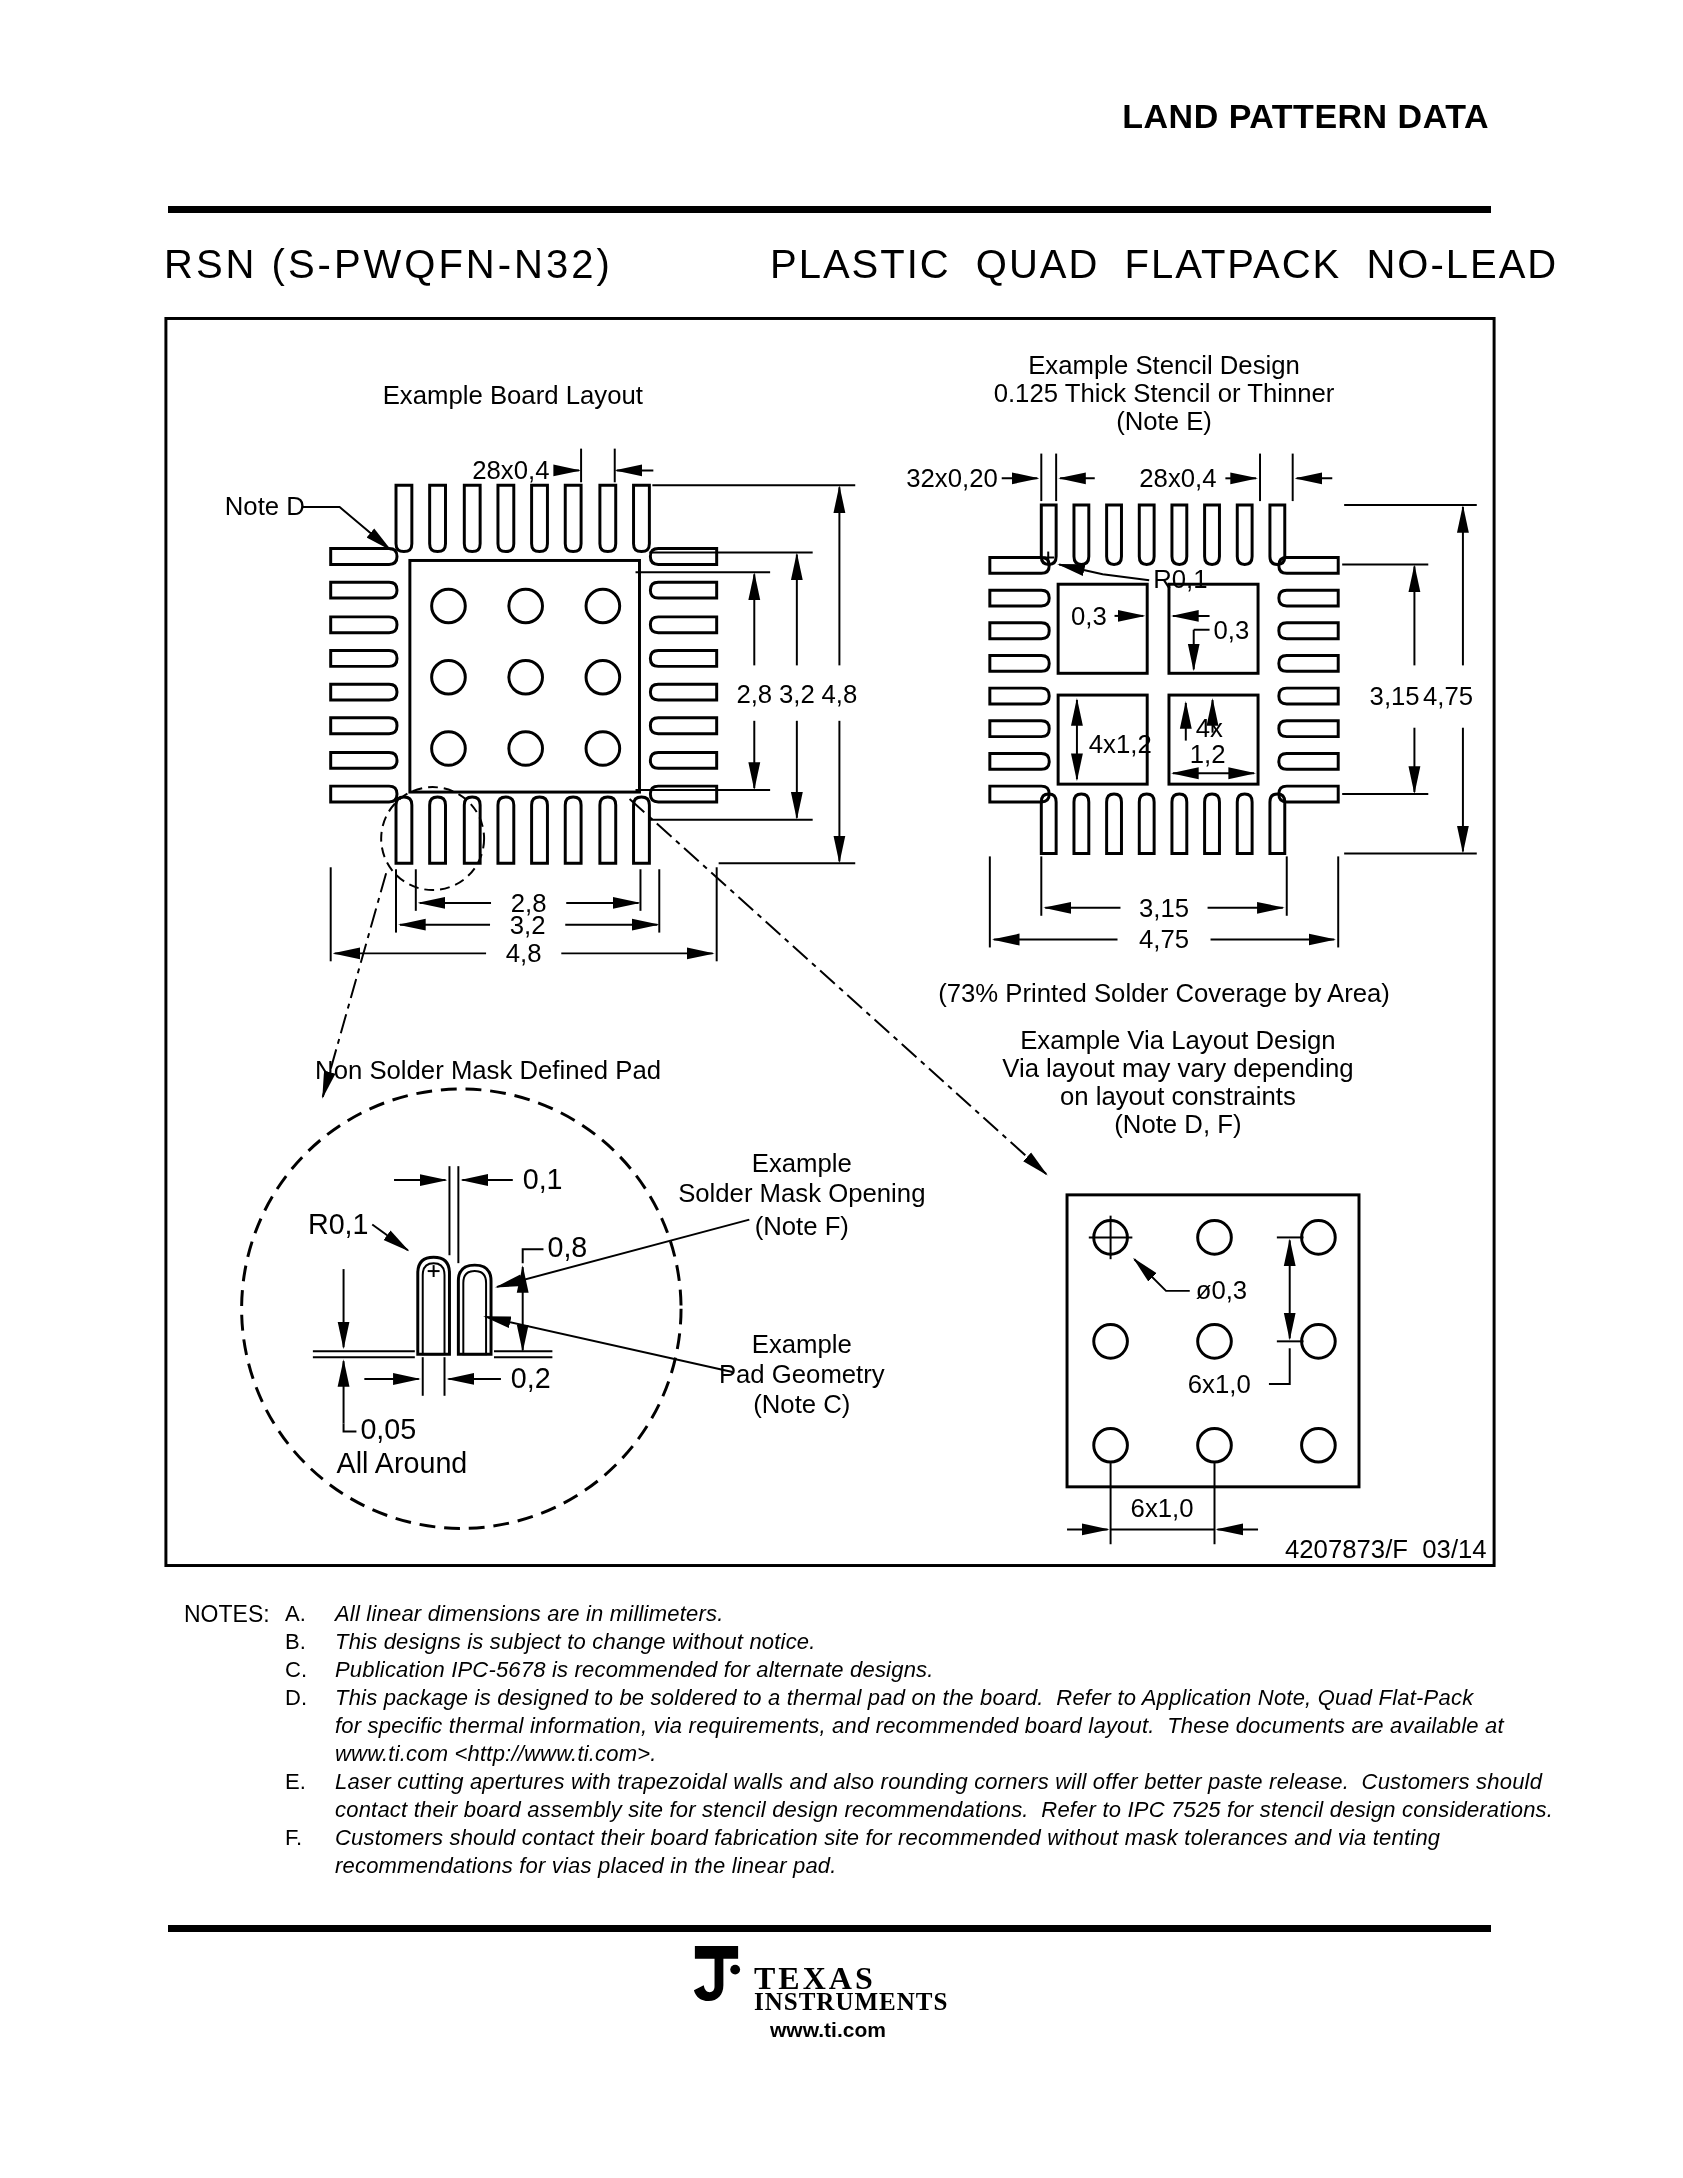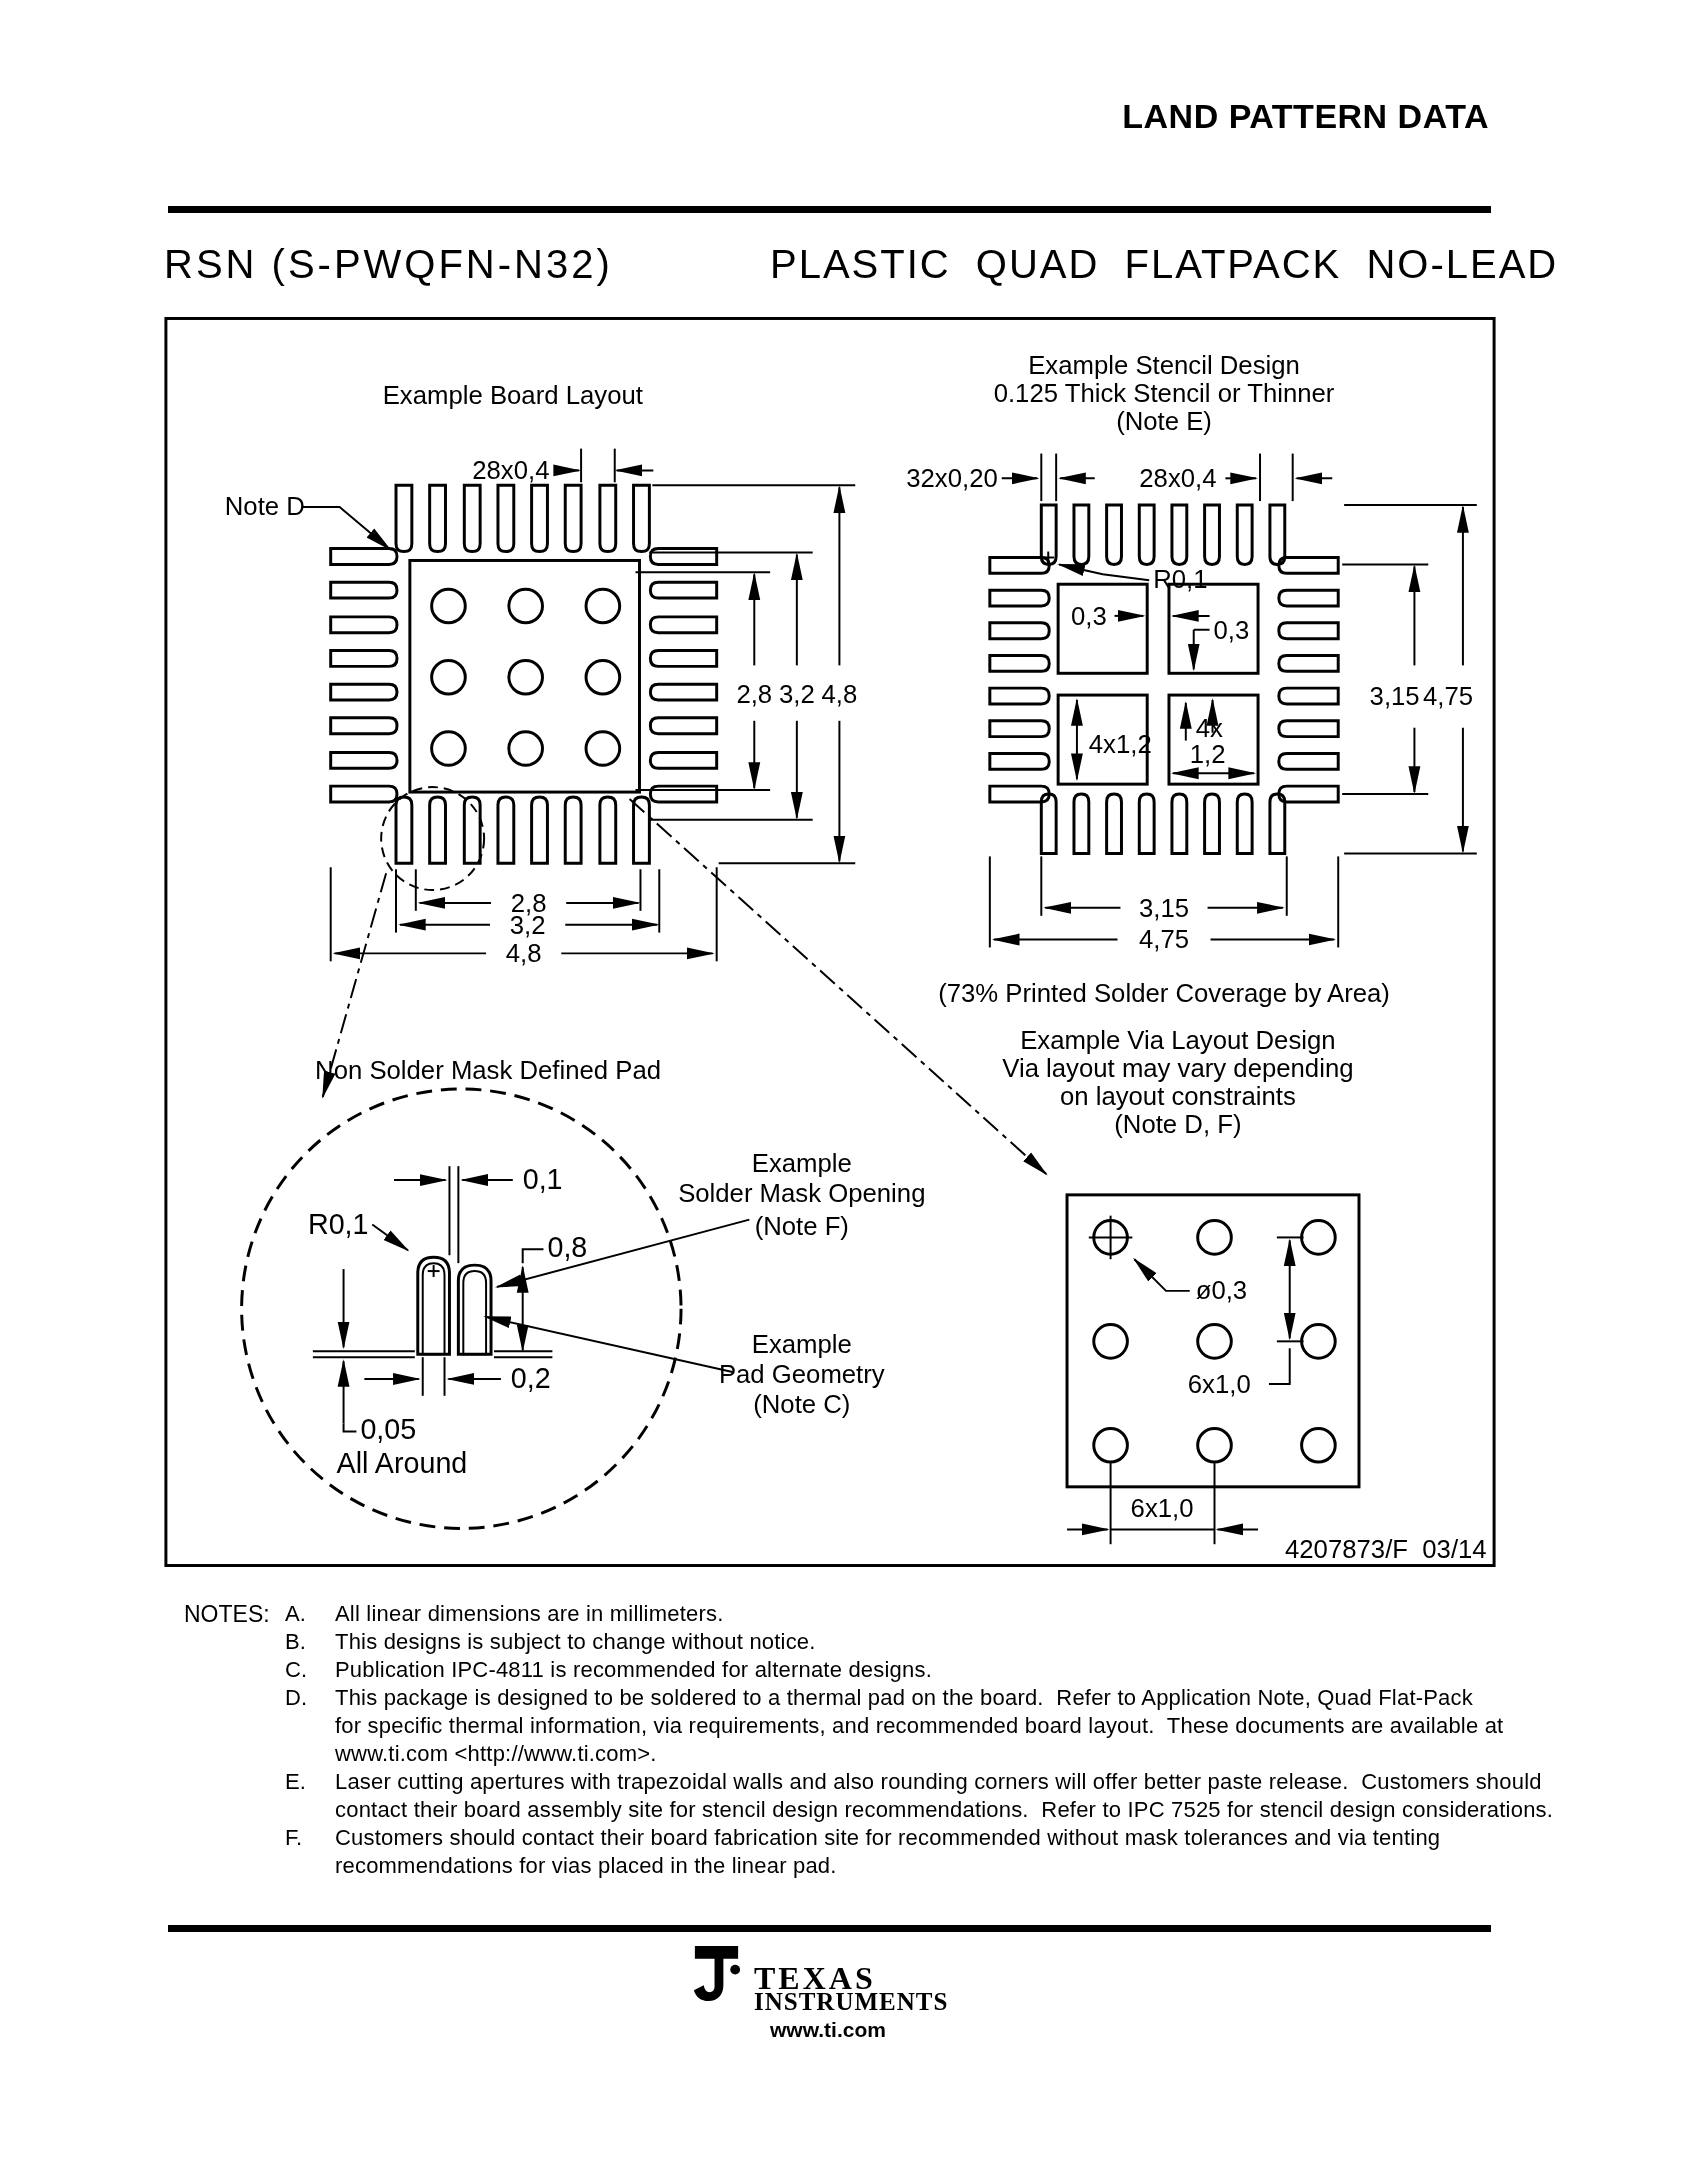--- a/index.html
+++ b/index.html
@@ -14,21 +14,21 @@
   .pkg-name{position:absolute;left:770px;top:242px;font-size:40px;letter-spacing:2px;word-spacing:12px;}
   .frame{position:absolute;left:164px;top:317px;width:1332px;height:1250px;}
   svg text{font-family:"Liberation Sans",sans-serif;font-size:26px;fill:#000;stroke:none;white-space:pre;}
   svg text.big{font-size:29px;}
   .ln{stroke:#000;stroke-width:3;fill:none;}
   .dim{stroke:#000;stroke-width:2;fill:none;}
   .notes{position:absolute;left:164px;top:1600px;width:1386px;font-size:22px;line-height:28px;}
   .nrow{display:flex;}
   .nc1{width:101px;flex:none;font-size:23px;margin-left:20px;}
   .nc2{width:50px;flex:none;}
-  .ntxt{white-space:pre;letter-spacing:0.2px;}
+  .ntxt{white-space:pre;letter-spacing:0.2px;font-style:italic;}
   .footer-bug{position:absolute;left:688px;top:1944px;}
   .brand1{position:absolute;left:754px;top:1960px;font-family:"Liberation Serif",serif;
           font-weight:bold;font-size:32px;letter-spacing:3px;}
   .brand2{position:absolute;left:754px;top:1988px;font-family:"Liberation Serif",serif;
           font-weight:bold;font-size:25px;letter-spacing:1px;}
   .url{position:absolute;left:770px;top:2018px;font-size:21px;font-weight:bold;}
 </style>
 </head>
 <body>
 
@@ -351,21 +351,21 @@
         <span class="ntxt">All linear dimensions are in millimeters.</span>
       </div>
     <div class="nrow">
         <span class="nc1"></span>
         <span class="nc2">B.</span>
         <span class="ntxt">This designs is subject to change without notice.</span>
       </div>
     <div class="nrow">
         <span class="nc1"></span>
         <span class="nc2">C.</span>
-        <span class="ntxt">Publication IPC-4811 is recommended for alternate designs.</span>
+        <span class="ntxt">Publication IPC-5678 is recommended for alternate designs.</span>
       </div>
     <div class="nrow">
         <span class="nc1"></span>
         <span class="nc2">D.</span>
         <span class="ntxt">This package is designed to be soldered to a thermal pad on the board.  Refer to Application Note, Quad Flat-Pack</span>
       </div>
     <div class="nrow">
         <span class="nc1"></span>
         <span class="nc2"></span>
       </div>

